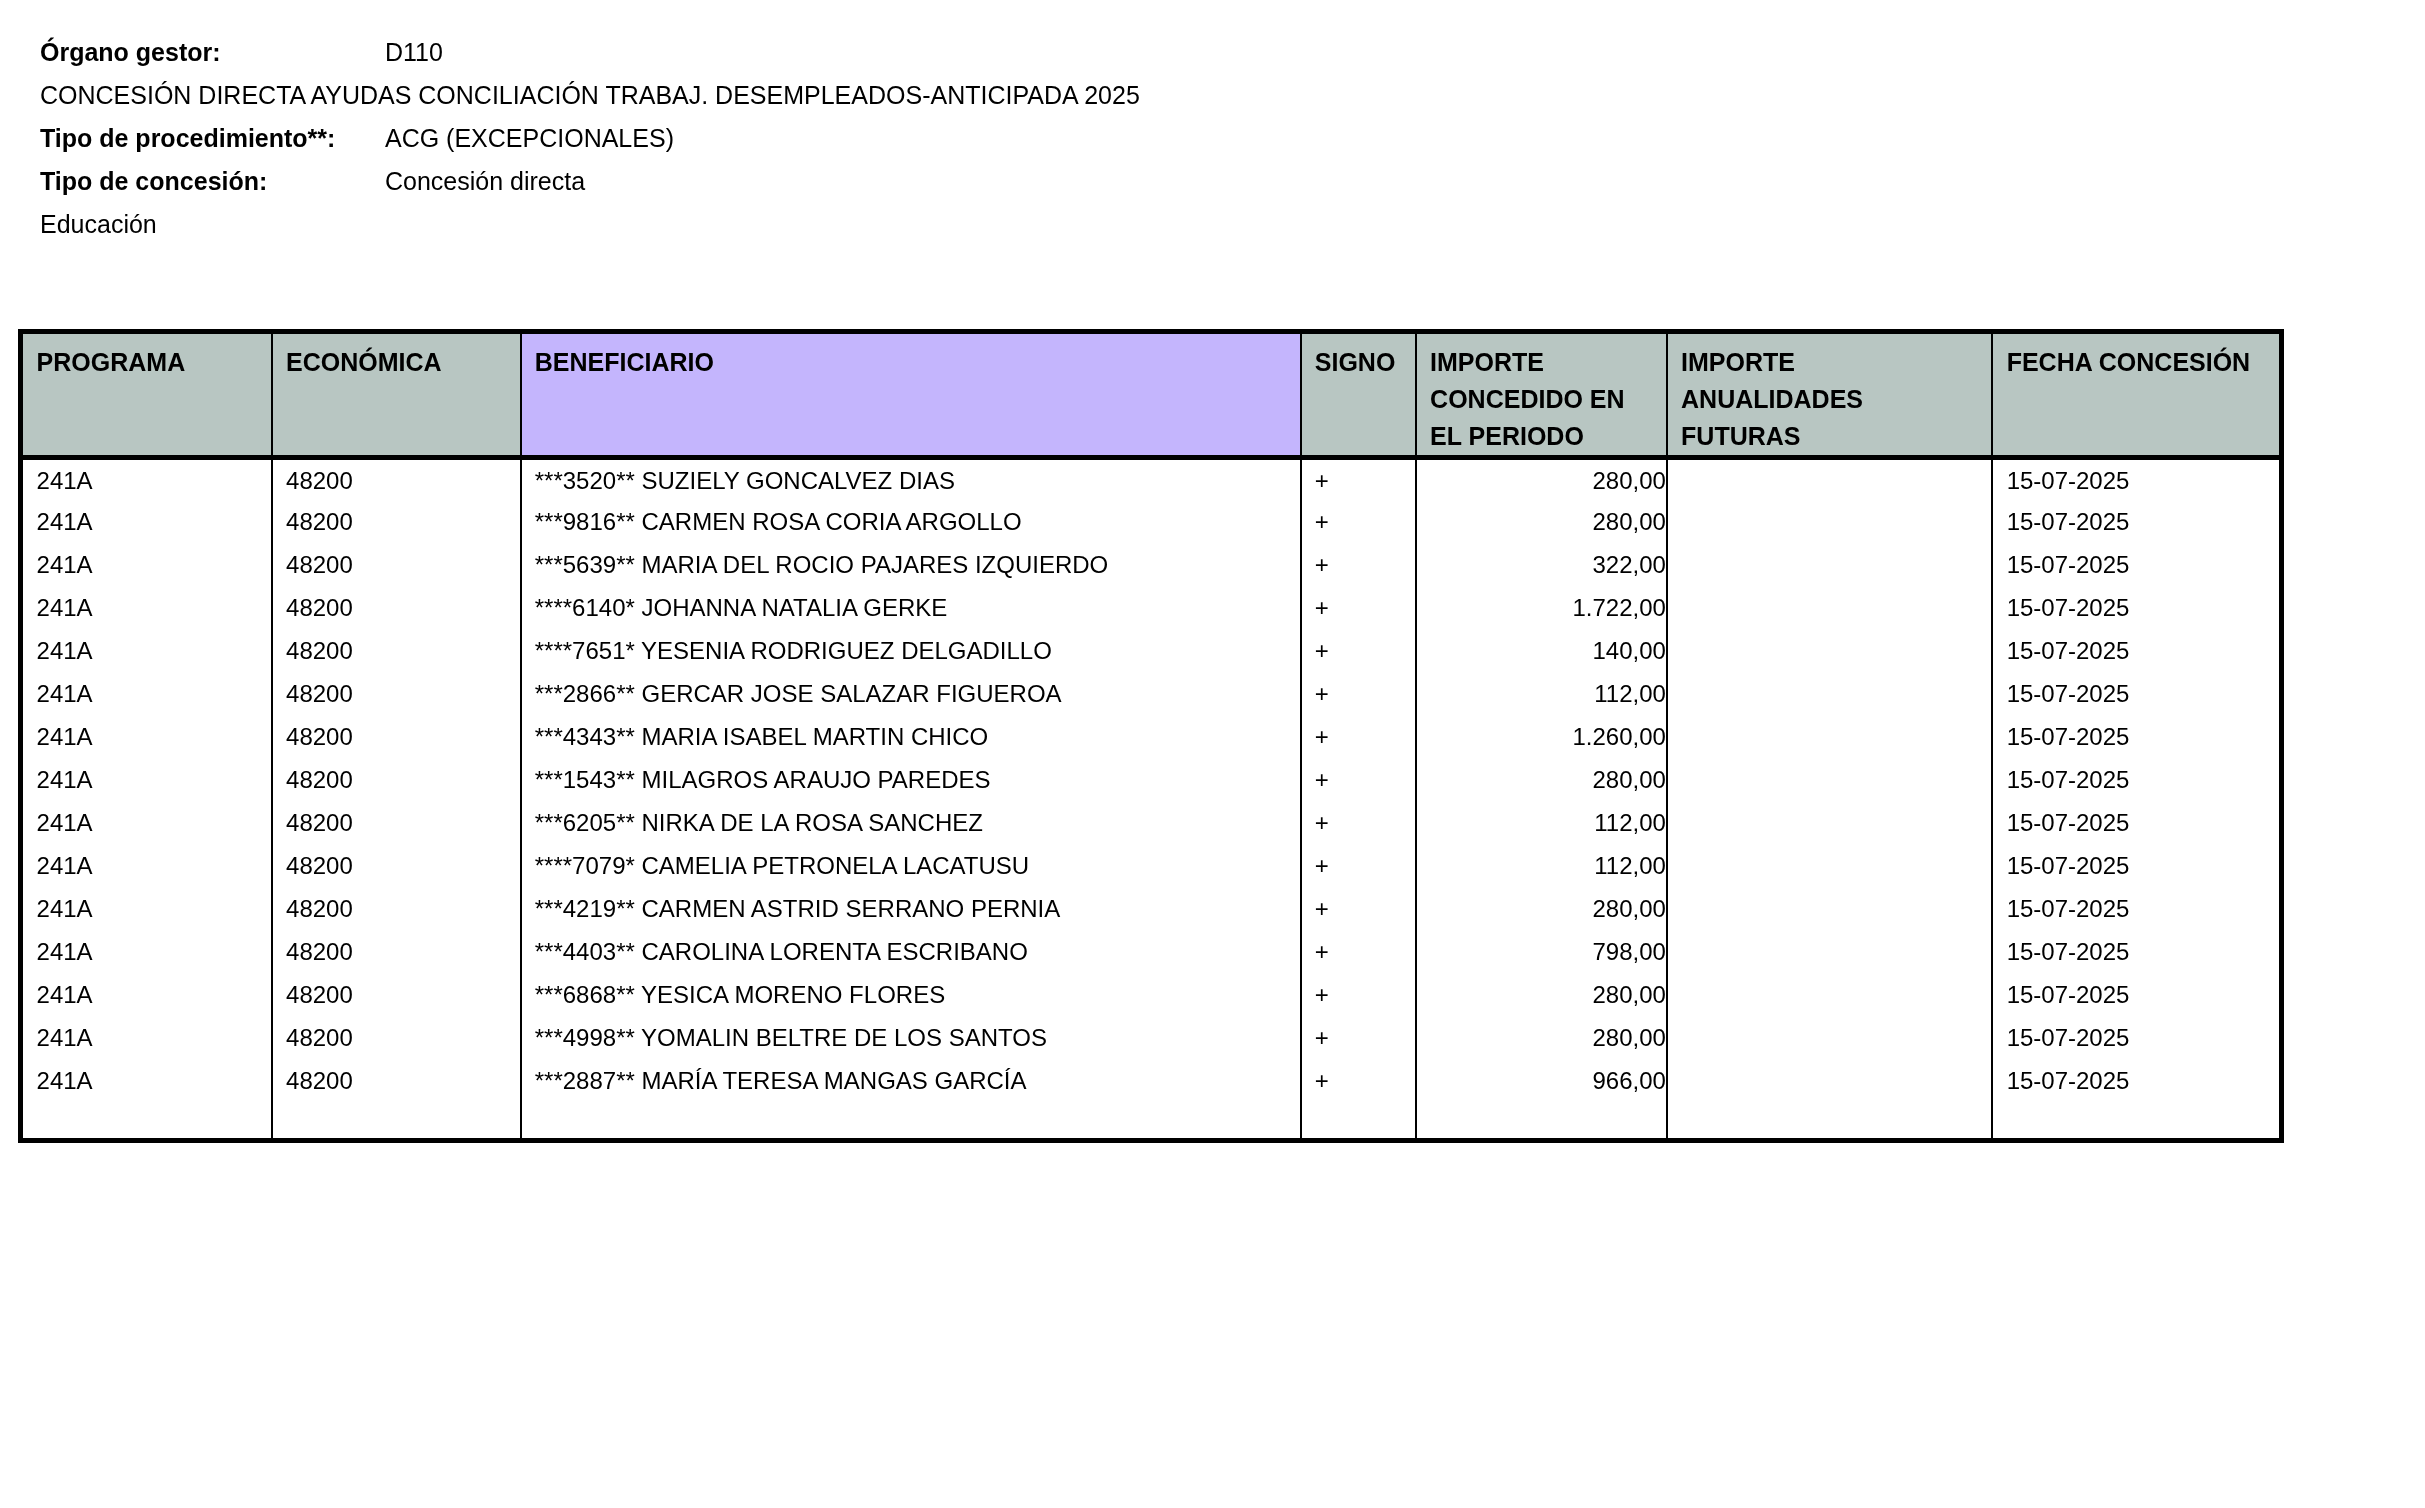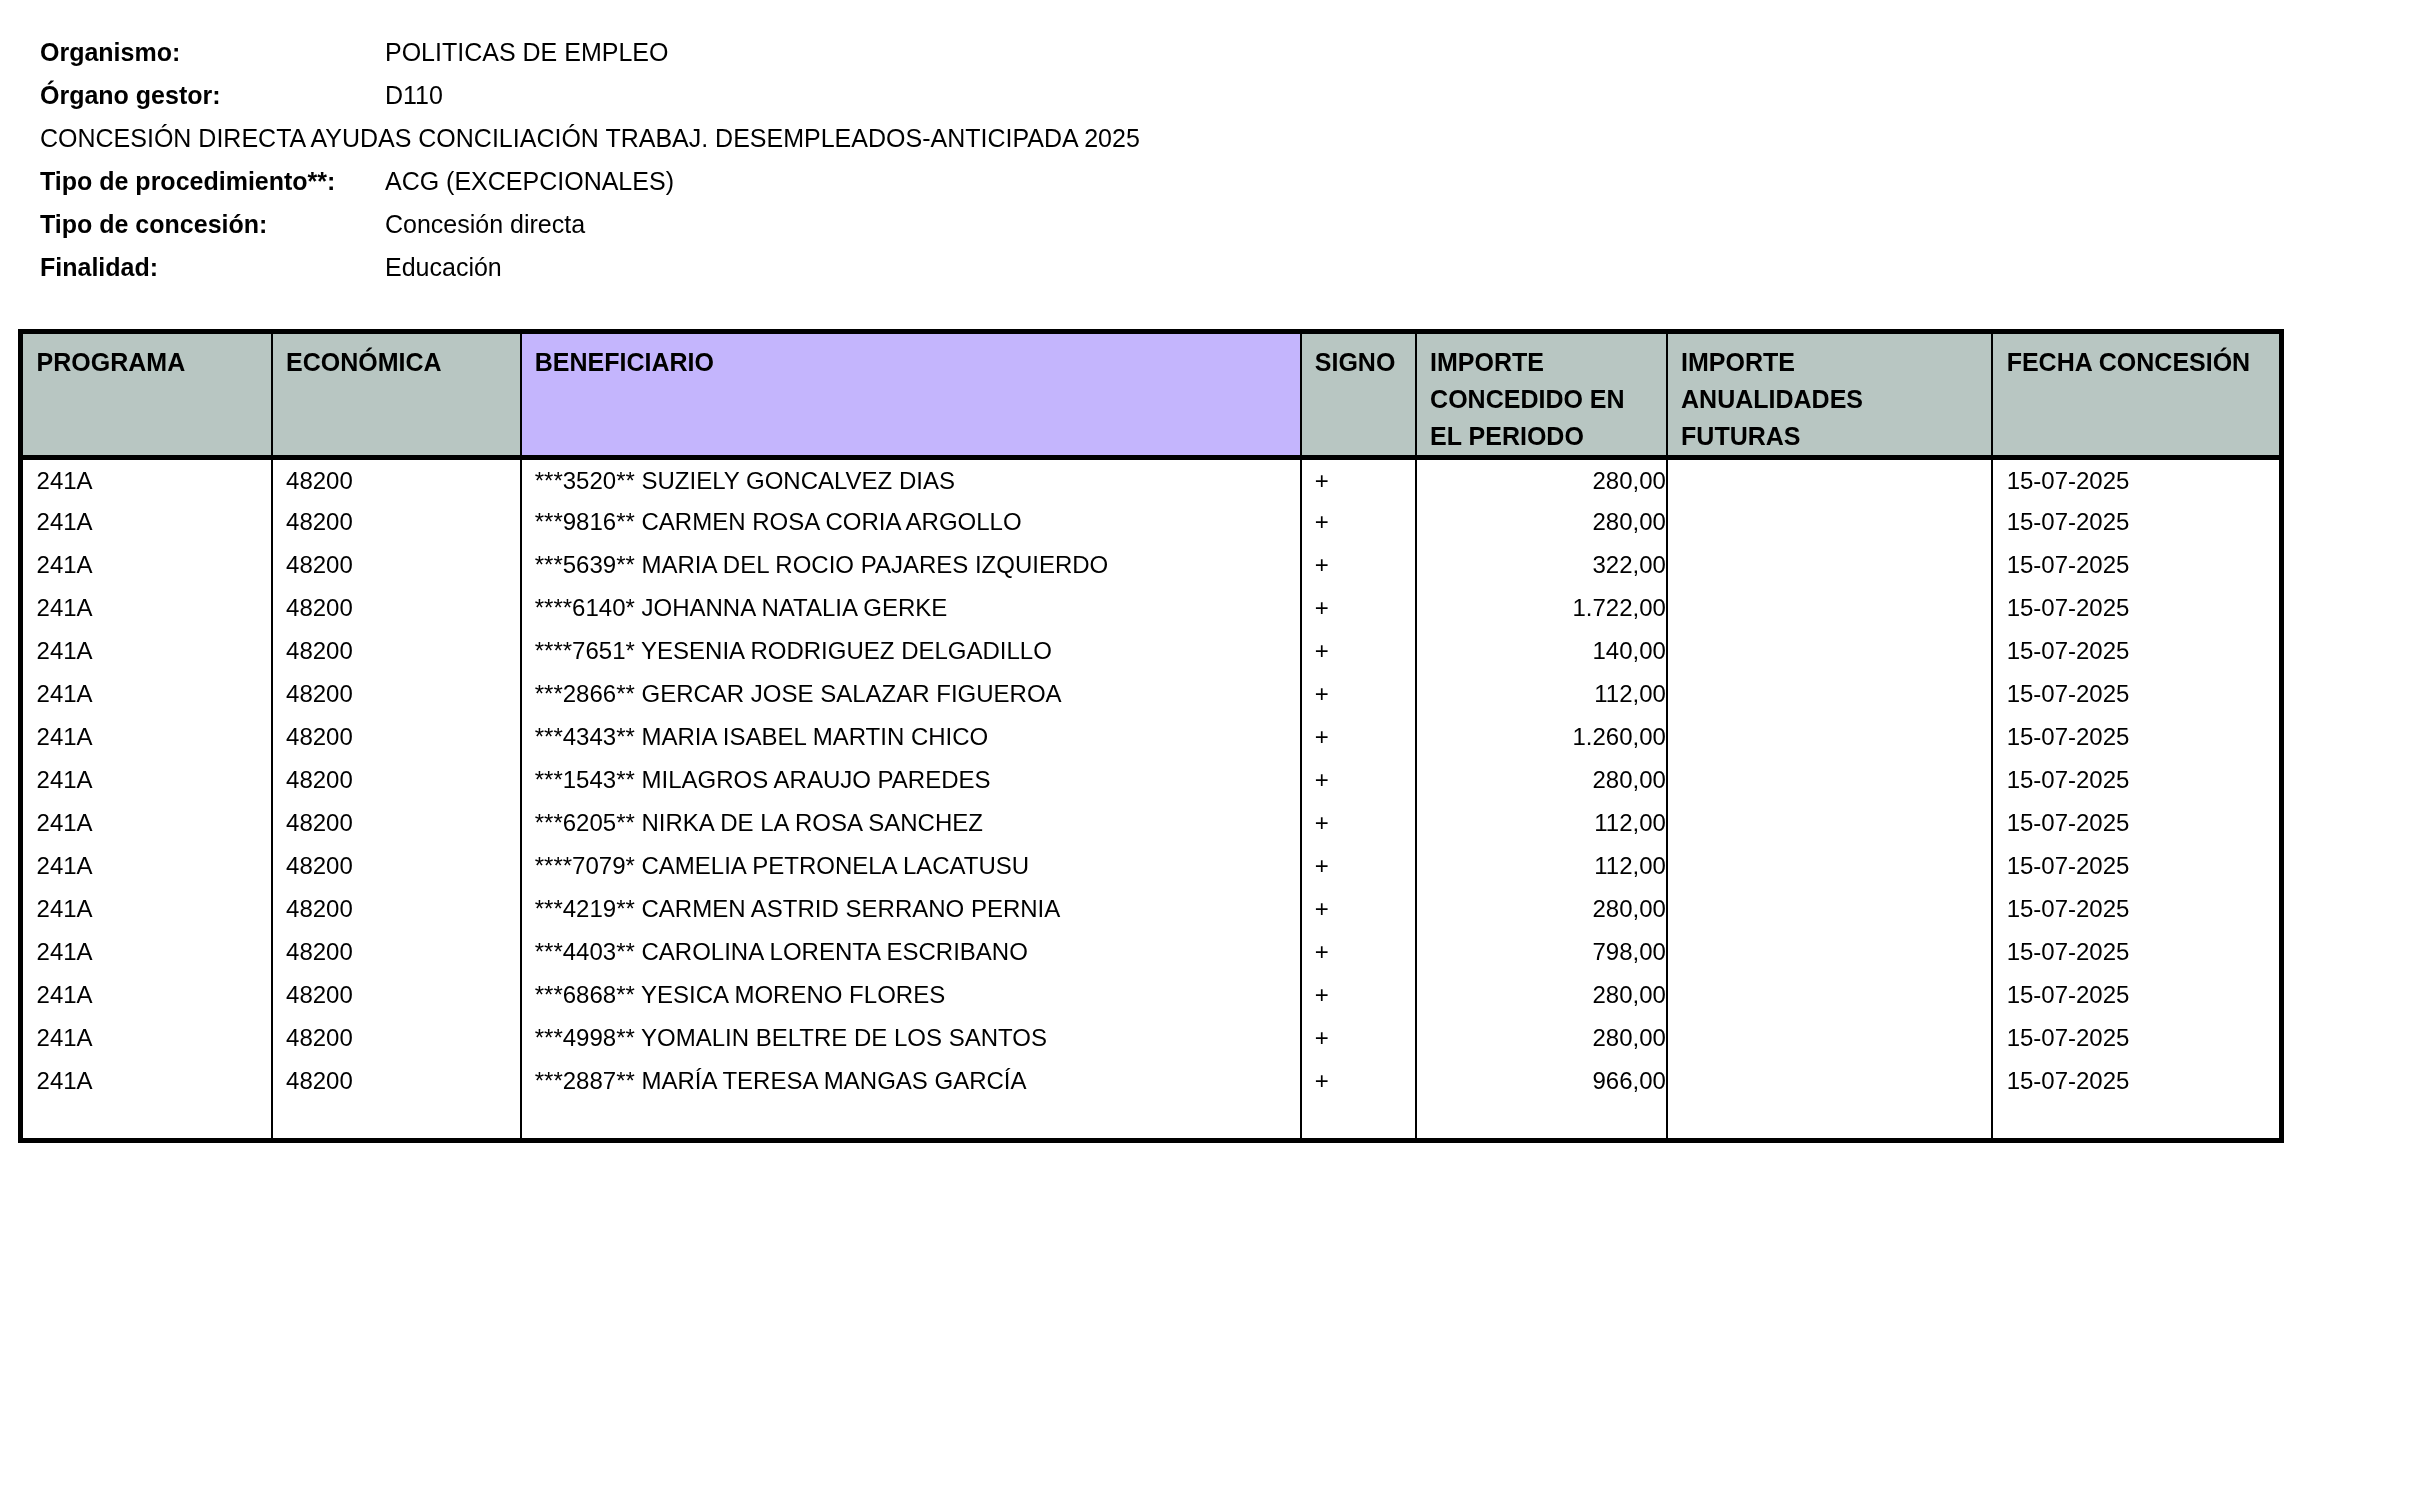--- a/index.html
+++ b/index.html
@@ -95,40 +95,35 @@
     white-space: nowrap;
   }
 </style>
 </head>
 <body>
 
 <div class="page">
 
   <div class="meta">
     <div class="meta-row">
-      <div class="meta-label">Organismo:</div>
-      <div class="meta-value">POLITICAS DE EMPLEO</div>
-    </div>
-    <div class="meta-row">
       <div class="meta-label">Órgano gestor:</div>
       <div class="meta-value">D110</div>
     </div>
     <div class="meta-row">
       <div class="meta-value">CONCESIÓN DIRECTA AYUDAS CONCILIACIÓN TRABAJ. DESEMPLEADOS-ANTICIPADA 2025</div>
     </div>
     <div class="meta-row">
       <div class="meta-label">Tipo de procedimiento**:</div>
       <div class="meta-value">ACG (EXCEPCIONALES)</div>
     </div>
     <div class="meta-row">
       <div class="meta-label">Tipo de concesión:</div>
       <div class="meta-value">Concesión directa</div>
     </div>
     <div class="meta-row">
-      <div class="meta-label">Finalidad:</div>
       <div class="meta-value">Educación</div>
     </div>
   </div>
 
   <table class="grants">
     <colgroup>
       <col style="width:11.1%">
       <col style="width:11.0%">
       <col style="width:34.5%">
       <col style="width:5.1%">

